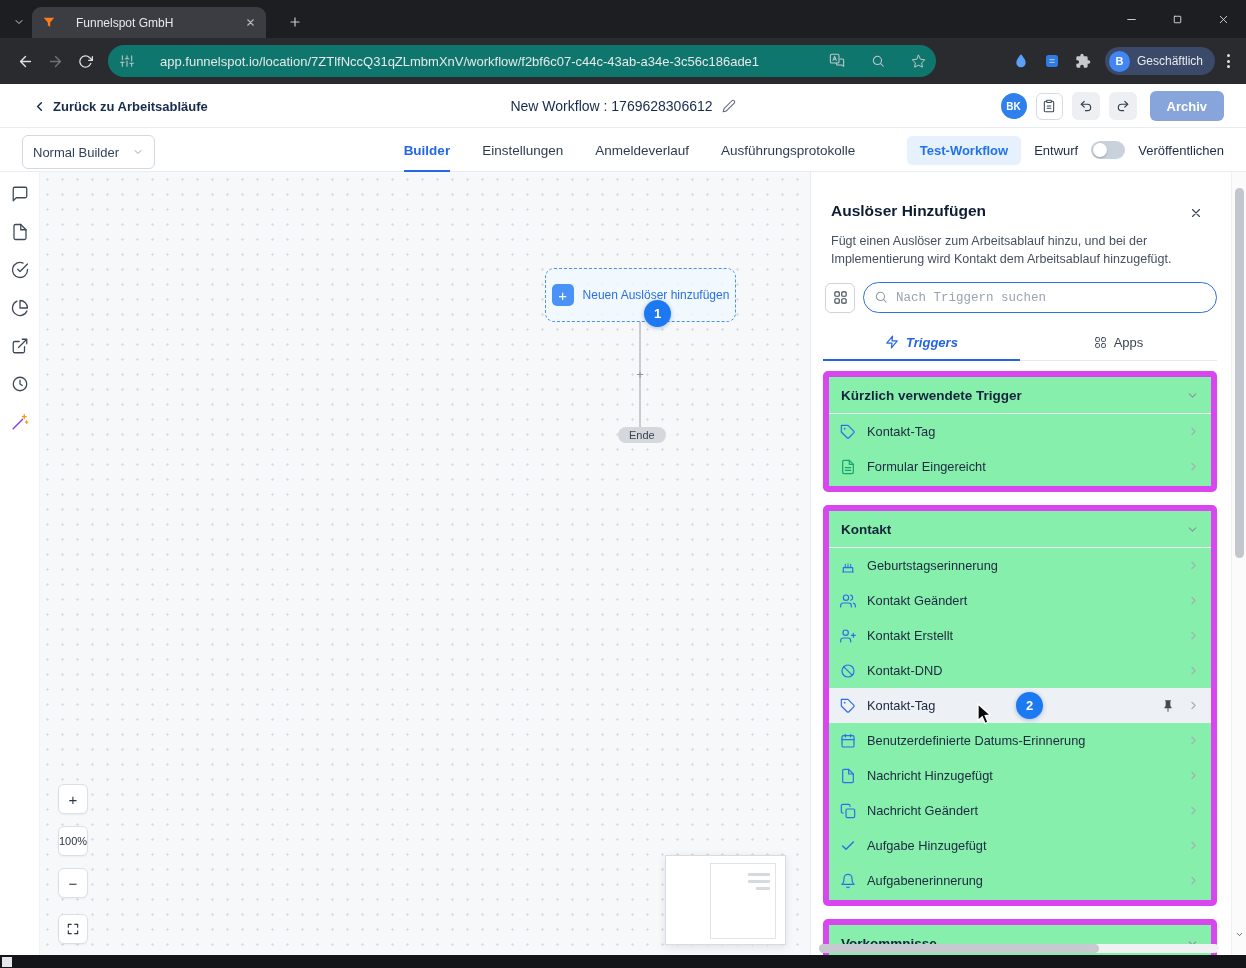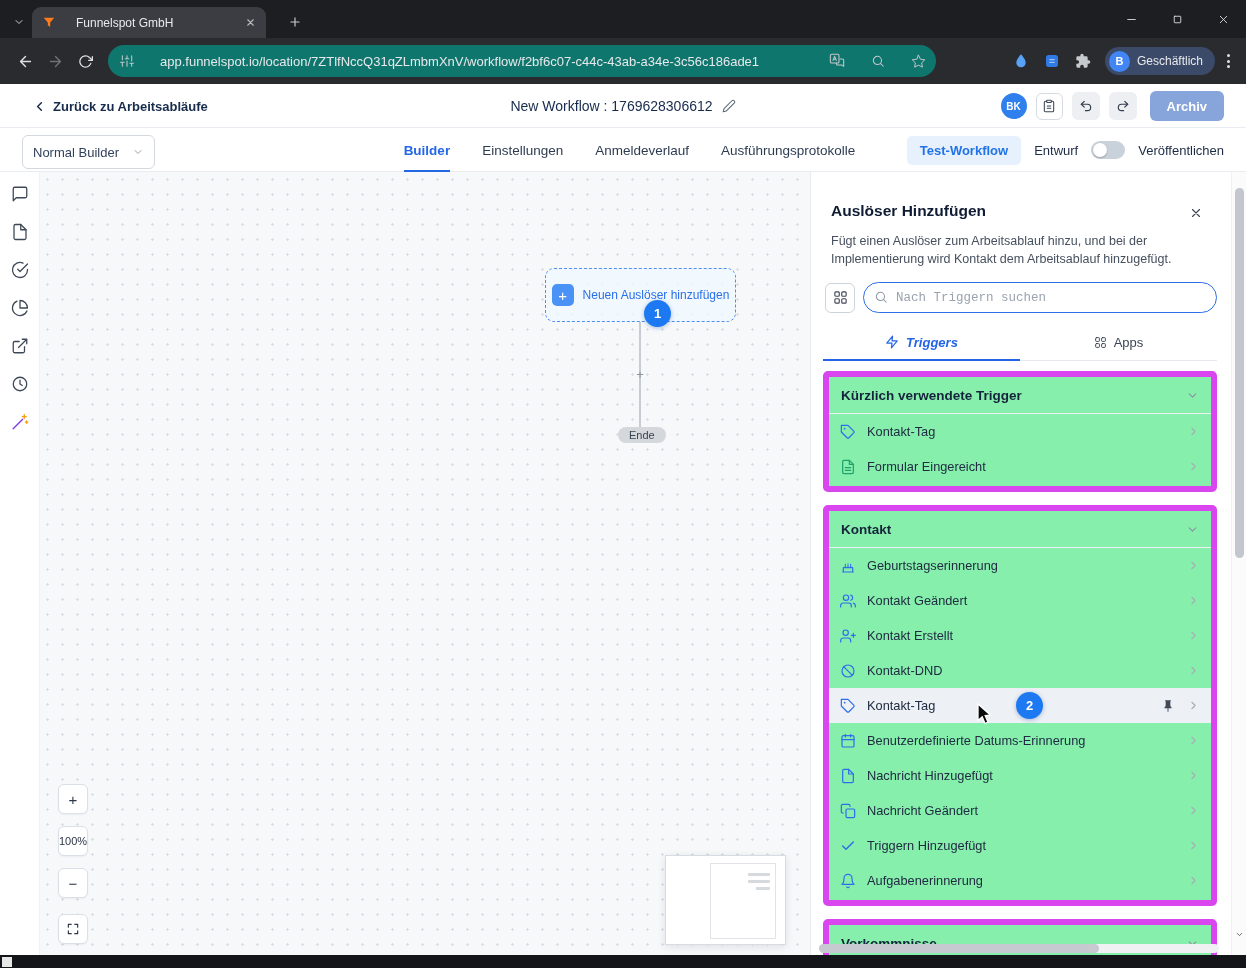--- a/index.html
+++ b/index.html
@@ -722,21 +722,21 @@
                     <use href="#i-chevright"></use>
                   </svg>
                 </span>
             </div>
             <div class="row">
               <span class="row-ico">
                   <svg class="ic" width="16" height="16" style="stroke-width:2.2">
                     <use href="#i-check"></use>
                   </svg>
                 </span>
-              <span class="row-label">Triggern Hinzugefügt</span>
+              <span class="row-label">Aufgabe Hinzugefügt</span>
               <span class="row-chev">
                   <svg class="ic" width="13" height="13">
                     <use href="#i-chevright"></use>
                   </svg>
                 </span>
             </div>
             <div class="row">
               <span class="row-ico">
                   <svg class="ic" width="16" height="16" style="stroke-width:1.8">
                     <use href="#i-bell"></use>

